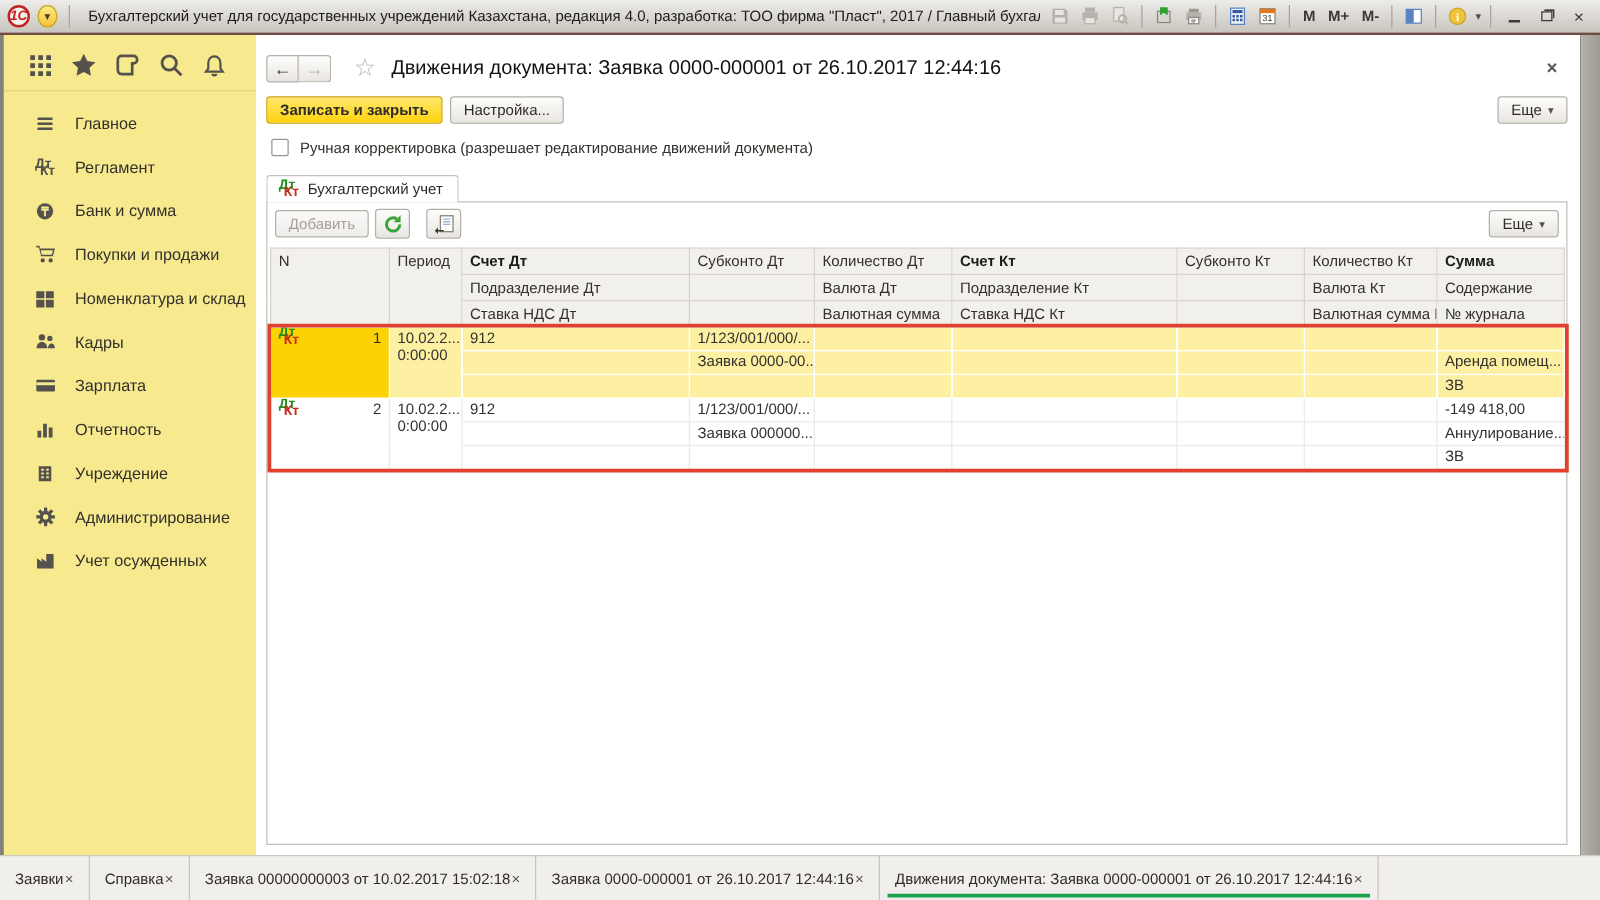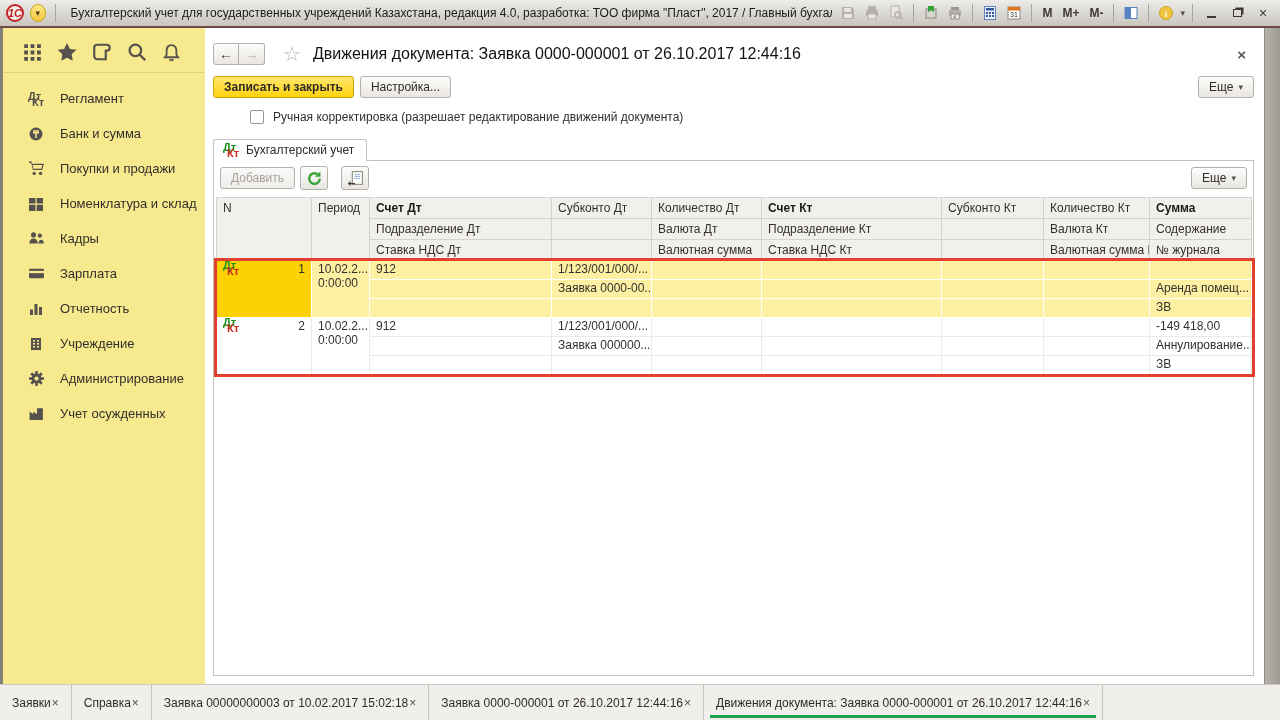--- a/index.html
+++ b/index.html
@@ -62,21 +62,21 @@
   .fav-star{ color:#b9b5af; font-size:20px; margin:0 4px 0 10px; }
   .form-title{ font-size:16px; color:#14120f; white-space:nowrap; overflow:hidden; }
   .form-close{ margin-left:auto; color:#5a5650; font-size:15px; font-weight:bold; padding:0 8px; }
   .cmd-bar{ display:flex; align-items:center; gap:6px; padding:4px 10px 4px 8px; }
   .btn{ height:22px; border:1px solid var(--btn-bd); background:var(--btn-face);
     border-radius:3px; font-size:12px; padding:0 10px; display:inline-flex;
     align-items:center; gap:5px; color:#2e2b28; }
   .btn.primary{ background:var(--yellow-face); border-color:var(--yellow-bd); font-weight:bold;text-align:center; }
   .btn .caret{ font-size:9px; color:#55514c; }
   .btn.more{ margin-left:auto; }
-  .chk-row{ display:flex; align-items:center; gap:9px; padding:8px 8px 4px 12px; font-size:12px; color:#33302c;margin-left:33px;}
+  .chk-row{ display:flex; align-items:center; gap:9px; padding:8px 8px 4px 12px; font-size:12px; color:#33302c;}
   .checkbox{ width:14px; height:14px; border:1px solid #9a968f; background:#fff; border-radius:2px;}
   .tab-strip{ padding:10px 0 0 8px; display:flex; }
   .tab{ display:inline-flex; align-items:center; gap:7px; padding:3px 12px 4px 9px;
     background:#fff; border:1px solid var(--panel-bd); border-bottom:none;
     border-radius:3px 3px 0 0; font-size:12px; position:relative; top:1px; z-index:2; }
   .panel{ flex:1; margin:0 10px 8px 8px; border:1px solid var(--panel-bd); background:#fff;
     display:flex; flex-direction:column; min-height:0; }
   .panel-toolbar{ display:flex; align-items:center; gap:5px; padding:5px 6px; }
   .btn.disabled{ color:var(--disabled); background:linear-gradient(#fbfaf9,#efedea); }
   .ibtn{ width:28px; height:24px; border:1px solid var(--btn-bd); background:var(--btn-face);
@@ -238,20 +238,28 @@
       <span class="tool">
         <svg width="19" height="19" viewBox="0 0 16 16" fill="none" stroke="currentColor" stroke-width="1.5">
             <path d="M8 1.8c-2.6 0-4.1 1.9-4.1 4.7v3.3L2.4 12h11.2l-1.5-2.2V6.5c0-2.8-1.5-4.7-4.1-4.7z"></path>
             <path d="M6.5 13.6a1.6 1.6 0 0 0 3 0"></path>
           </svg>
       </span>
     </div>
     <div class="side-list">
       <div class="side-item">
         <span class="sic">
+            <svg width="16" height="16" viewBox="0 0 16 16" fill="currentColor">
+              <path d="M2 3h12v2H2zM2 7h12v2H2zM2 11h12v2H2z"></path>
+            </svg>
+          </span>
+        <span>Главное</span>
+      </div>
+      <div class="side-item">
+        <span class="sic">
             <span class="dtkt gray">
               <b class="dt">Дт</b>
               <b class="kt">Кт</b>
             </span>
           </span>
         <span>Регламент</span>
       </div>
       <div class="side-item">
         <span class="sic">
             <svg width="16" height="16" viewBox="0 0 16 16">

